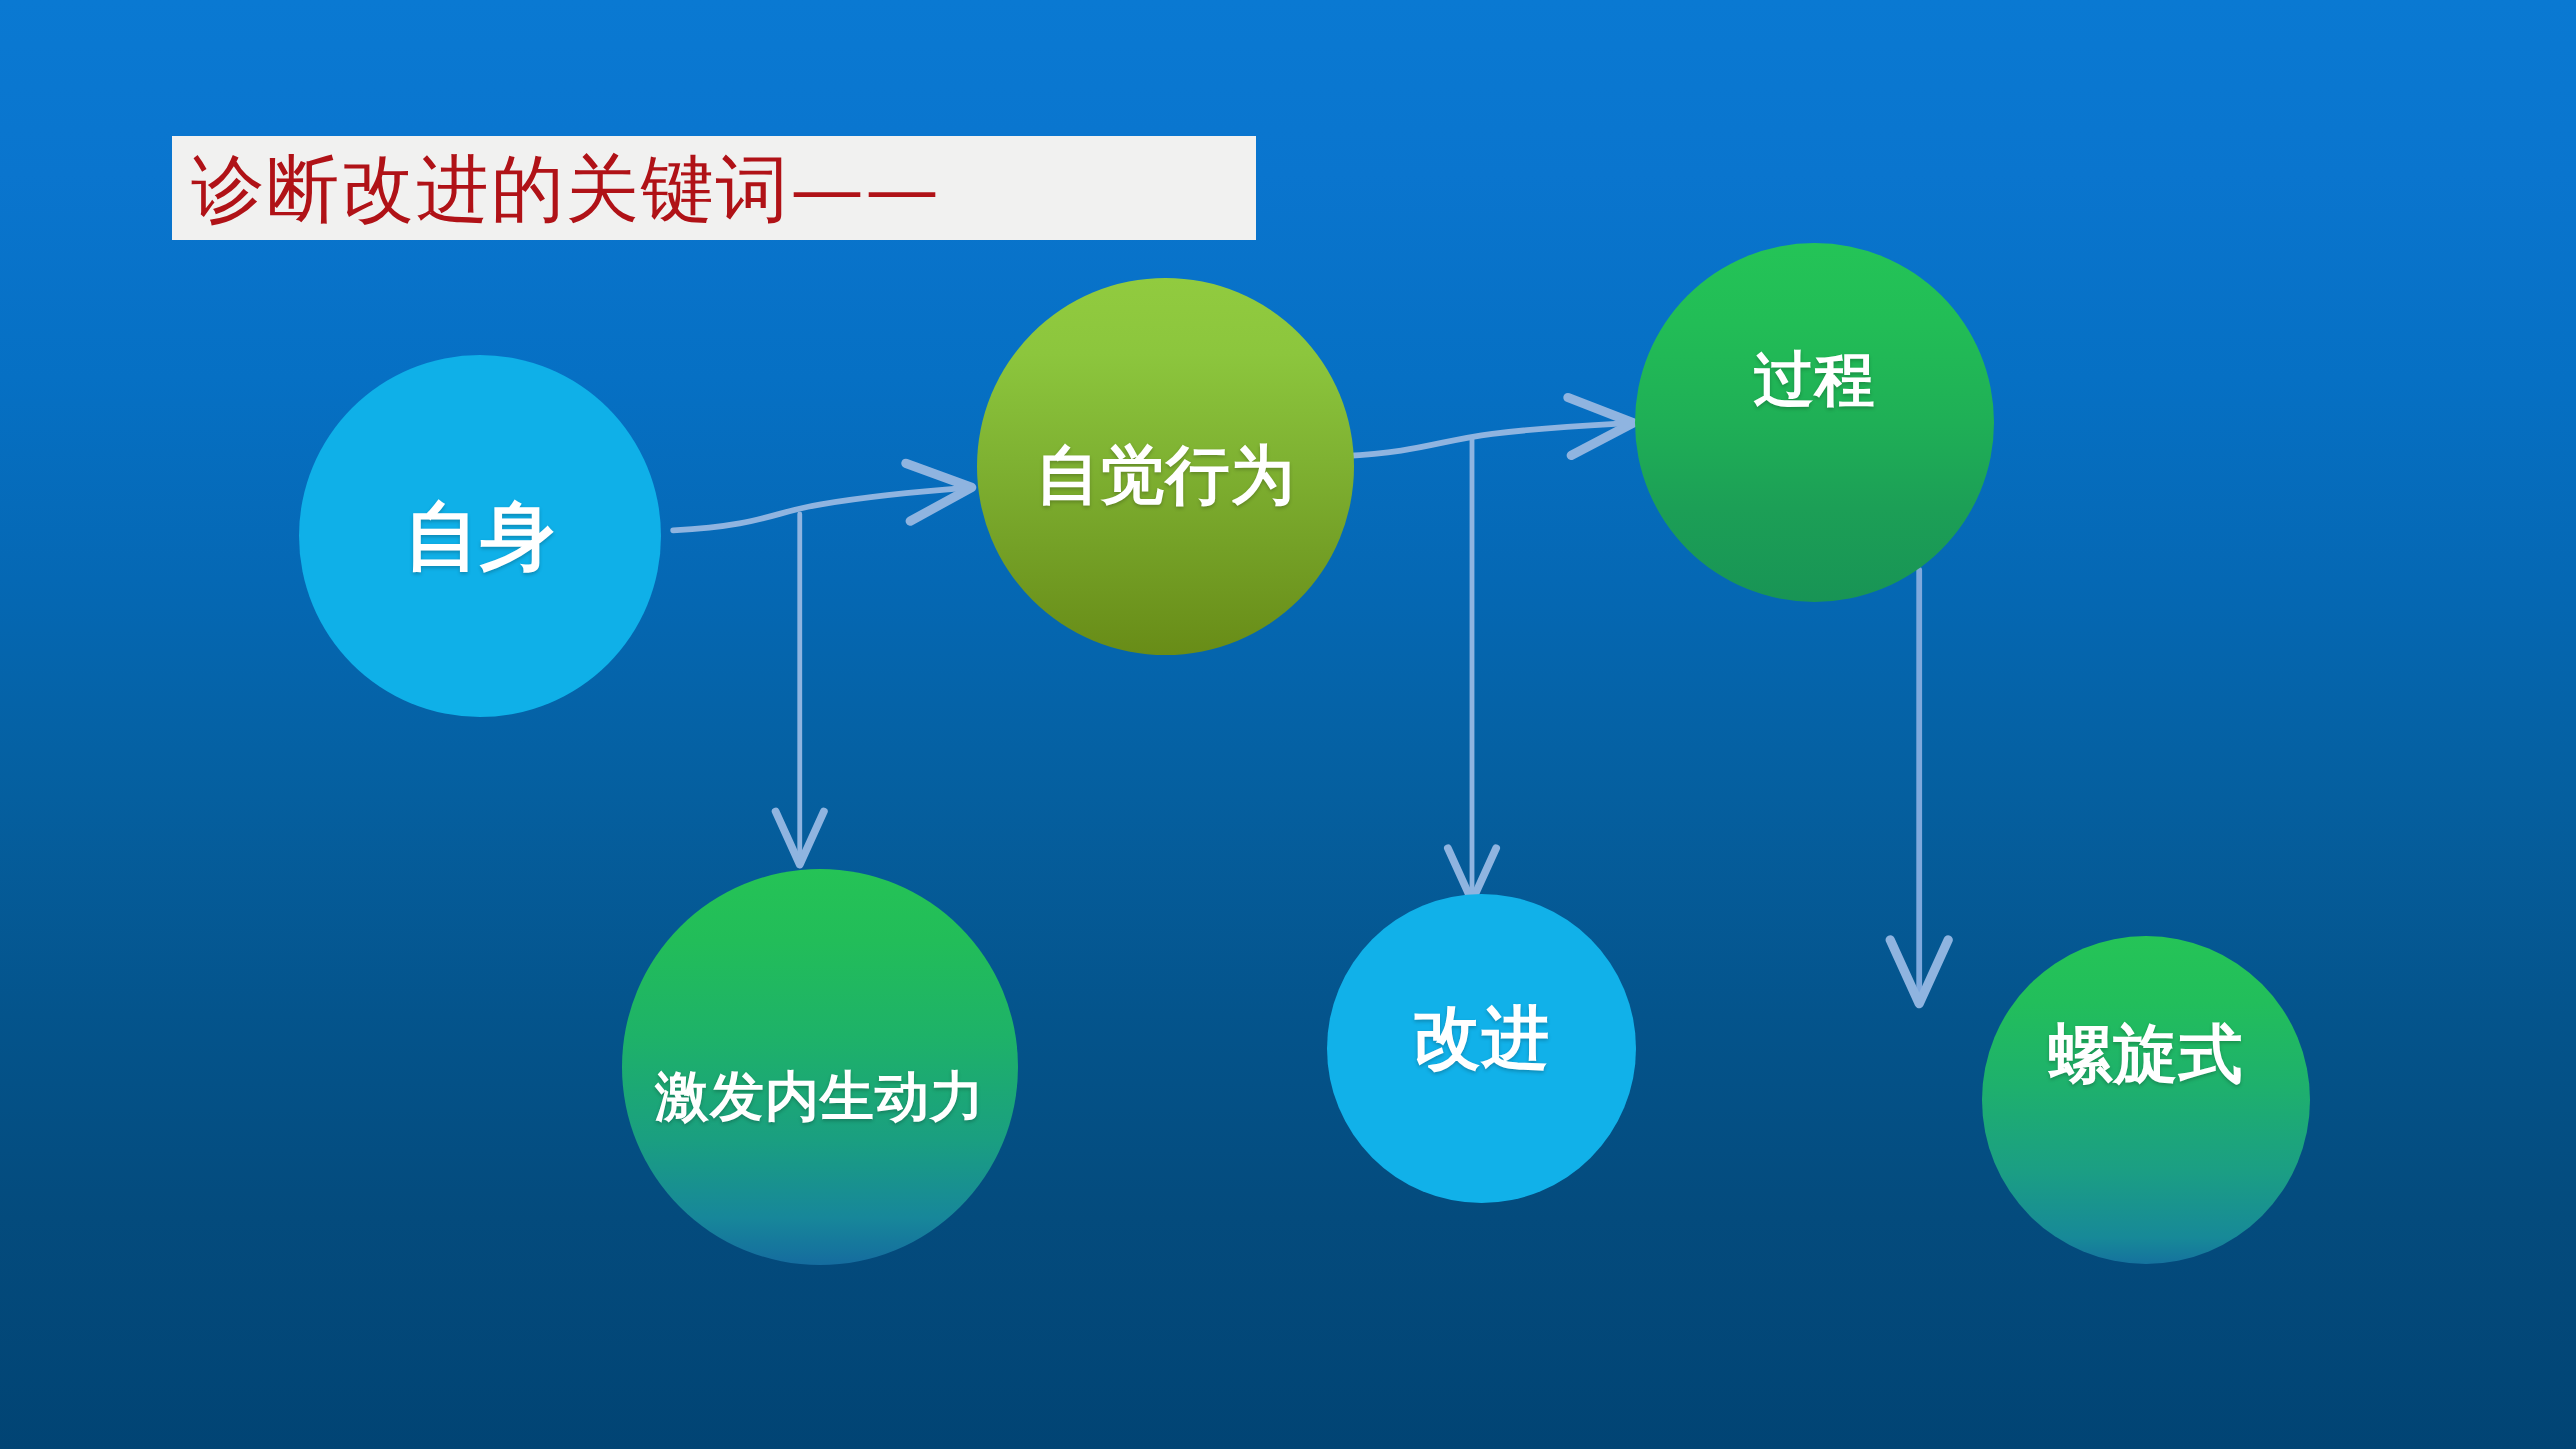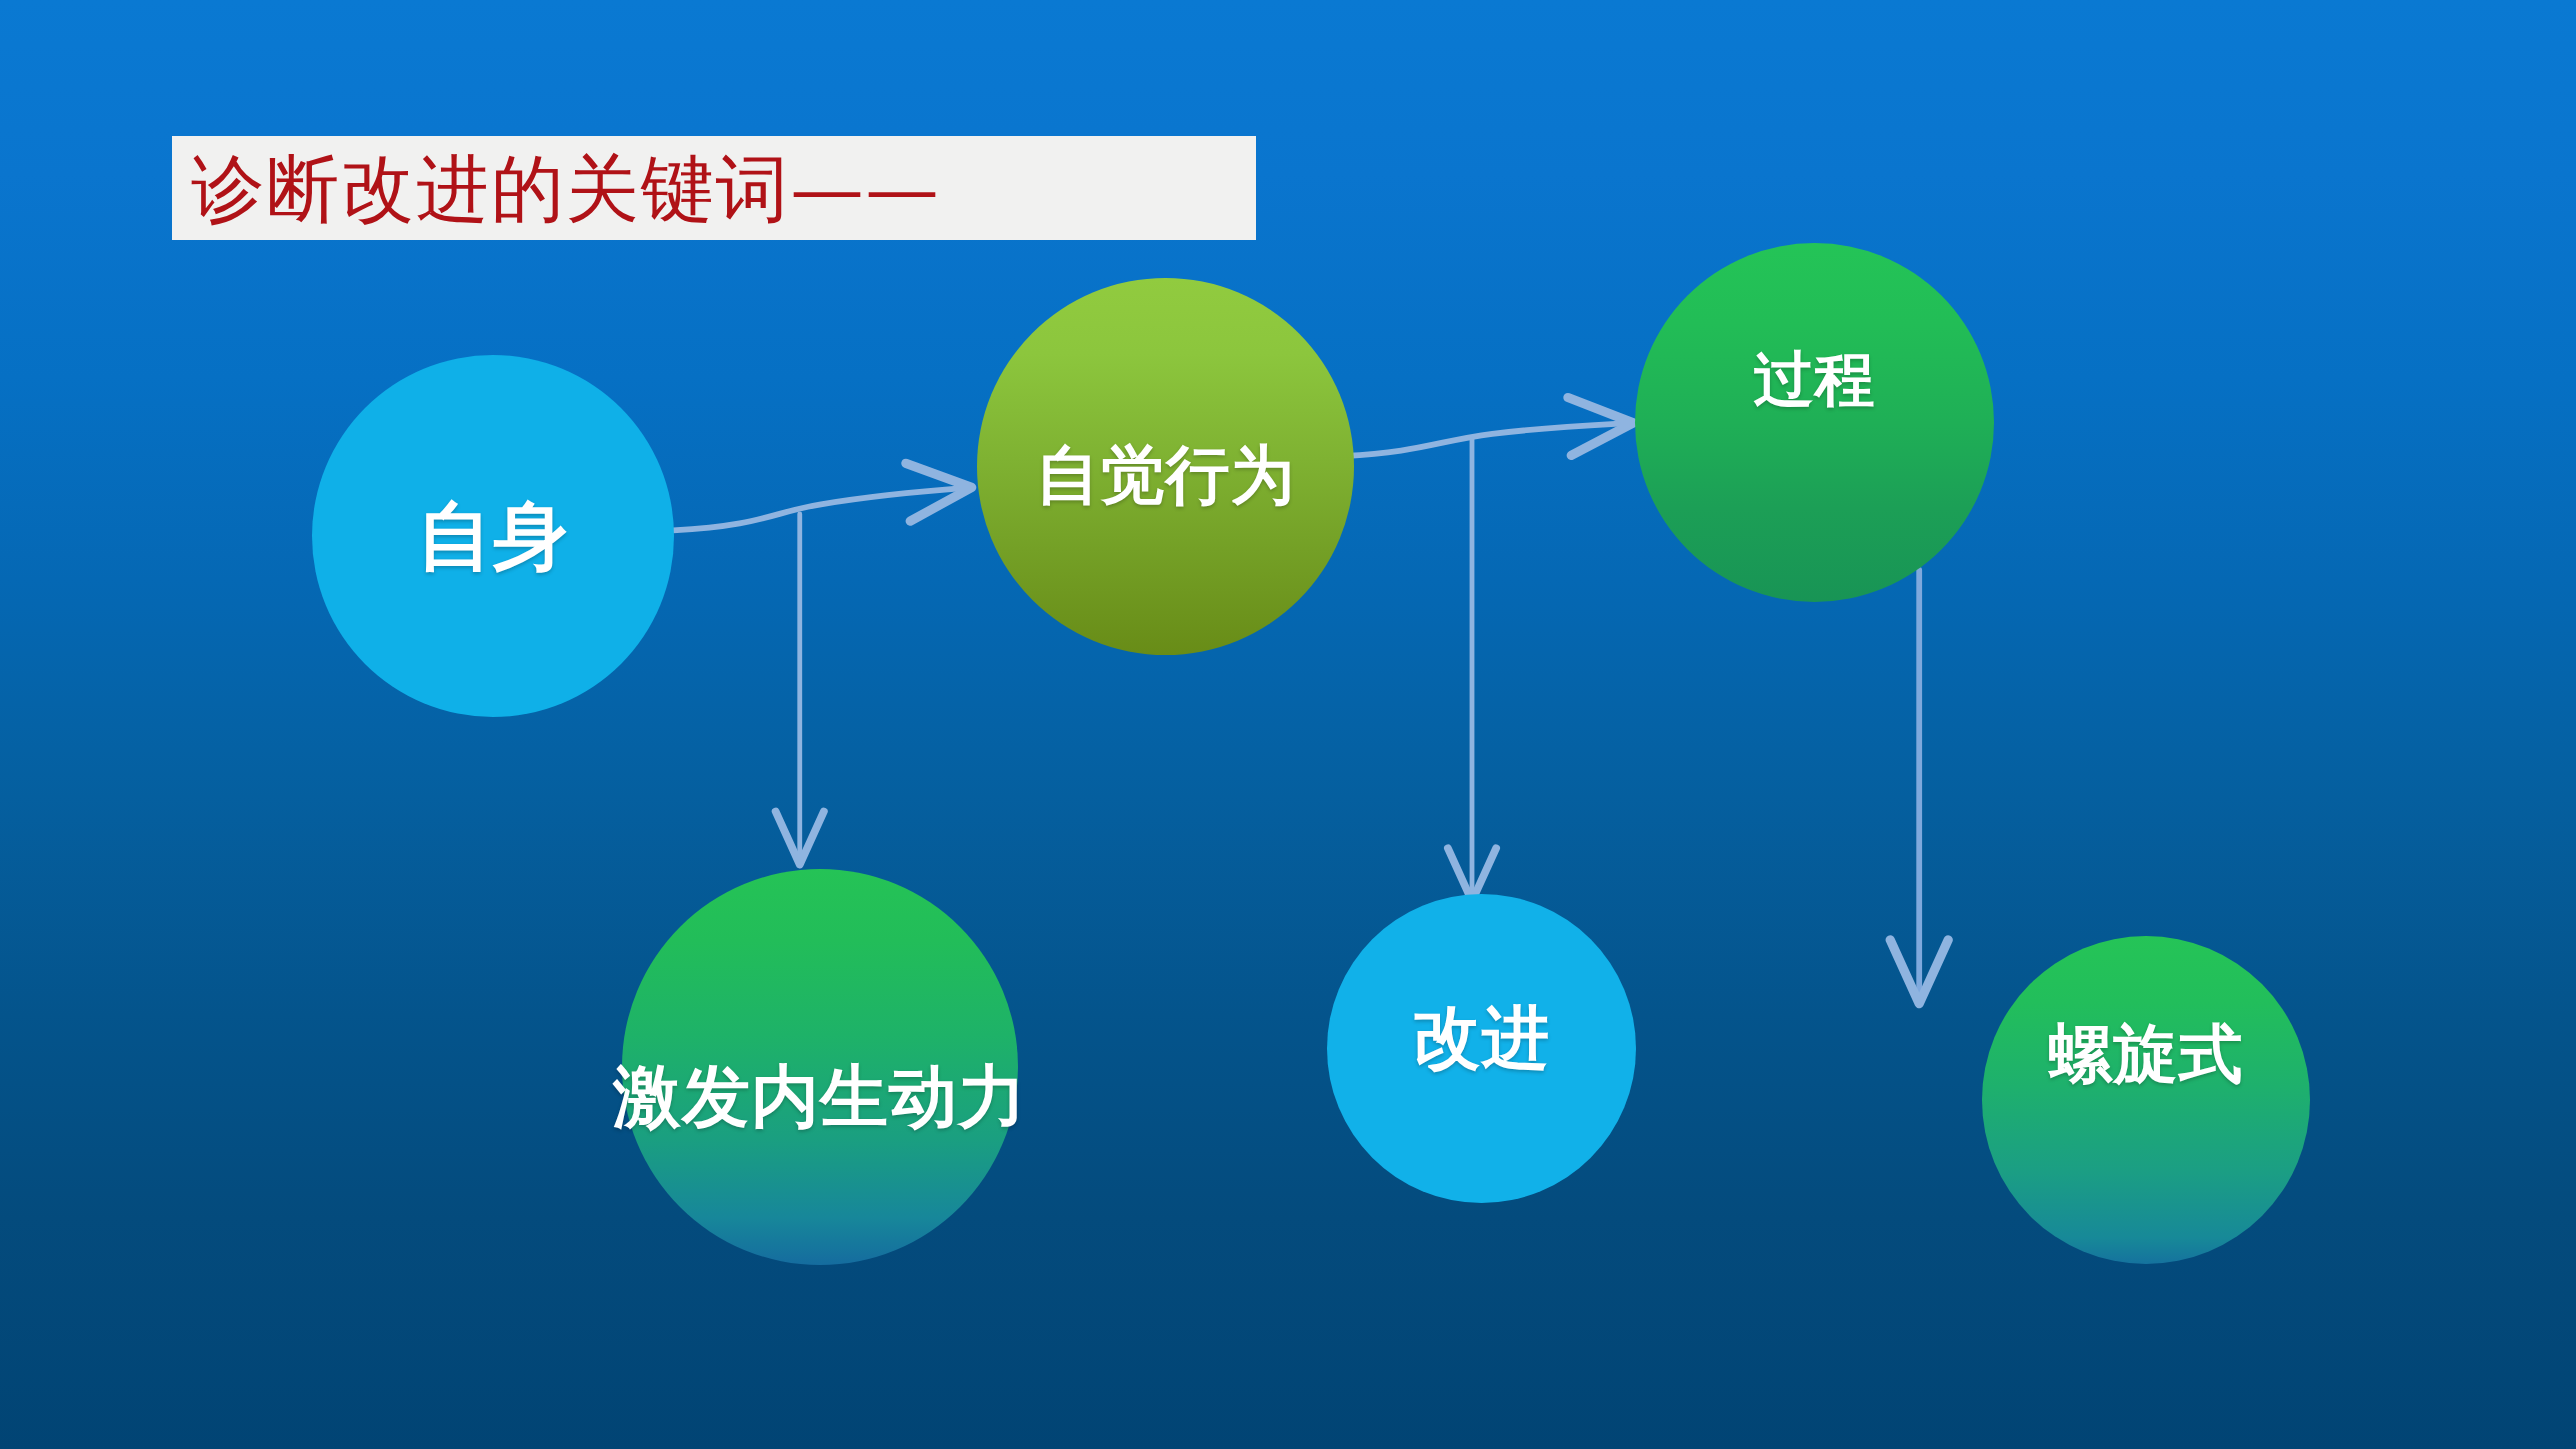--- a/index.html
+++ b/index.html
@@ -70,42 +70,42 @@
     font-weight: bold;
     line-height: 1;
     white-space: nowrap;
     text-align: left;
     letter-spacing: 1px;
     text-shadow: 0 1.9px 3.9px rgba(0,0,0,0.22);
   }
 
   
   #node-ziShen {
-    left: 312px; top: 355px; width: 362px; height: 362px;
+    left: 299px; top: 355px; width: 362px; height: 362px;
     background: #0fb0e8;
   }
   #node-ziShen .node-label { font-size: 75px; }
 
   #node-ziJueXingWei {
     left: 977px; top: 278px; width: 377px; height: 377px;
     background: linear-gradient(to bottom, #91cb3f 0%, #8cc63d 20%, #7fb232 48%, #74a026 72%, #688c17 100%);
   }
   #node-ziJueXingWei .node-label { font-size: 64px; transform: translateY(7.7px); }
 
   #node-guoCheng {
     left: 1635px; top: 243px; width: 359px; height: 359px;
     background: linear-gradient(to bottom, #24c457 0%, #22bd56 22%, #1faf56 50%, #1c9f56 74%, #189455 100%);
   }
   #node-guoCheng .node-label { font-size: 60px; transform: translateY(-43px); }
 
   #node-jiFa {
     left: 622px; top: 869px; width: 396px; height: 396px;
     background: linear-gradient(to bottom, #25c356 0%, #22bd59 18%, #1eb268 42%, #1a9f80 68%, #17879a 88%, #156c9f 100%);
   }
-  #node-jiFa .node-label { font-size: 68px; transform: translateY(29px); }
+  #node-jiFa .node-label { font-size: 54px; transform: translateY(29px); }
   #node-jiFa .node-label.overflow { white-space: nowrap; }
 
   #node-gaiJin {
     left: 1327px; top: 894px; width: 309px; height: 309px;
     background: #11b1e9;
   }
   #node-gaiJin .node-label { font-size: 68px; transform: translateY(-11.6px); }
 
   #node-luoXuanShi {
     left: 1982px; top: 936px; width: 328px; height: 328px;

